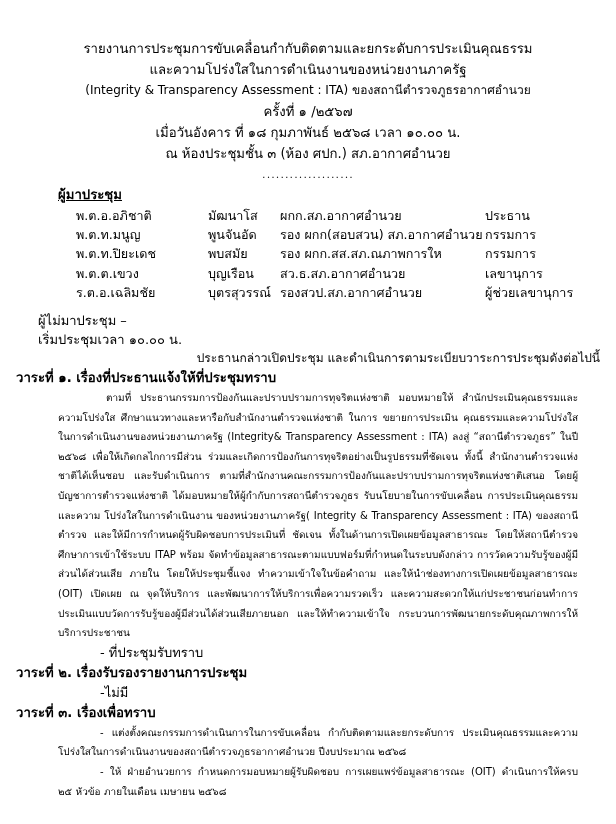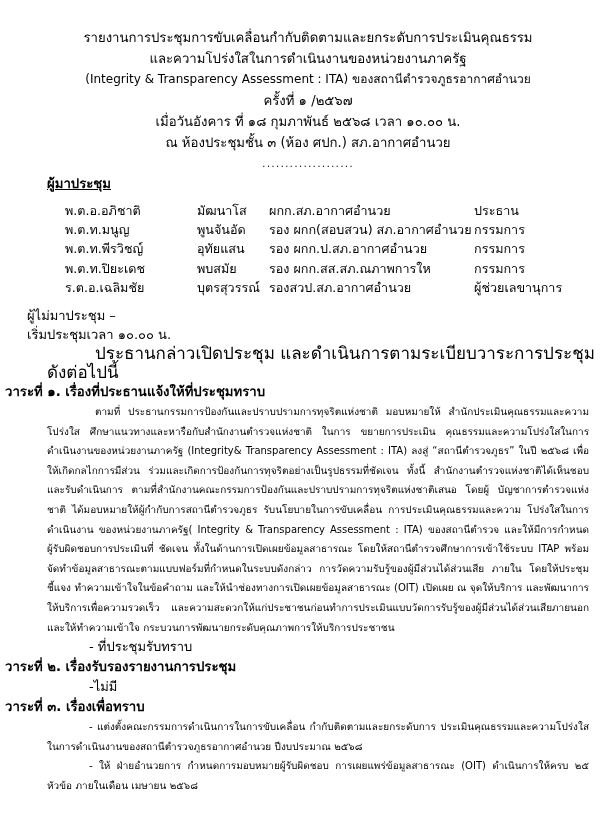--- a/index.html
+++ b/index.html
@@ -13,21 +13,21 @@
     height: 824px;
     font-family: "DejaVu Sans", "Liberation Sans", sans-serif;
     color: #000000;
     overflow: hidden;
   }
   .page {
     position: relative;
     width: 616px;
     height: 824px;
     box-sizing: border-box;
-    padding: 5px;
+    padding: 16px;
     background: #ffffff;
   }
 
   
   .title-block {
     padding-top: 22px;
     text-align: center;
   }
   .title-line {
     font-size: 13.2px;
@@ -63,21 +63,21 @@
 
   .agenda-heading {
     font-size: 13.2px;
     line-height: 20px;
     font-weight: bold;
   }
 
   
   .attendee-table {
     margin-left: 42px;
-    margin-top: 8px;
+    margin-top: 2px;
     border-collapse: collapse;
     width: 552px;
     table-layout: fixed;
   }
   .attendee-table td {
     font-size: 12.6px;
     line-height: 19.2px;
     padding: 0;
     vertical-align: top;
     white-space: nowrap;
@@ -91,22 +91,23 @@
   
   .plain-line {
     margin-left: 22px;
     font-size: 13px;
     line-height: 19px;
     white-space: nowrap;
   }
   .indent-line {
     margin-left: 42px;
     text-indent: 48px;
-    font-size: 17px;
+    font-size: 12px;
     line-height: 19px;
+    text-align: right;
   }
   .sub-item {
     margin-left: 42px;
     text-indent: 42px;
     font-size: 13px;
     line-height: 20px;
   }
 
   
   .body-par {
@@ -152,32 +153,32 @@
         <td class="col-pos">ผกก.สภ.อากาศอำนวย</td>
         <td class="col-role">ประธาน</td>
       </tr>
       <tr>
         <td class="col-rank">พ.ต.ท.มนูญ</td>
         <td class="col-sur">พูนจันอัด</td>
         <td class="col-pos">รอง ผกก(สอบสวน) สภ.อากาศอำนวย</td>
         <td class="col-role">กรรมการ</td>
       </tr>
       <tr>
-        <td class="col-rank">พ.ต.ท.พีรวิชญ์</td>
-        <td class="col-sur">อุทัยแสน</td>
-        <td class="col-pos">รอง ผกก.ป.สภ.อากาศอำนวย</td>
-        <td class="col-role">กรรมการ</td>
-      </tr>
-      <tr>
         <td class="col-rank">พ.ต.ท.ปิยะเดช</td>
         <td class="col-sur">พบสมัย</td>
         <td class="col-pos">รอง ผกก.สส.สภ.ณภาพการให</td>
         <td class="col-role">กรรมการ</td>
       </tr>
       <tr>
+        <td class="col-rank">พ.ต.ต.เขวง</td>
+        <td class="col-sur">บุญเรือน</td>
+        <td class="col-pos">สว.ธ.สภ.อากาศอำนวย</td>
+        <td class="col-role">เลขานุการ</td>
+      </tr>
+      <tr>
         <td class="col-rank">ร.ต.อ.เฉลิมชัย</td>
         <td class="col-sur">บุตรสุวรรณ์</td>
         <td class="col-pos">รองสวป.สภ.อากาศอำนวย</td>
         <td class="col-role">ผู้ช่วยเลขานุการ</td>
       </tr>
     </tbody>
   </table>
 
   <div class="gap-6"></div>
 

